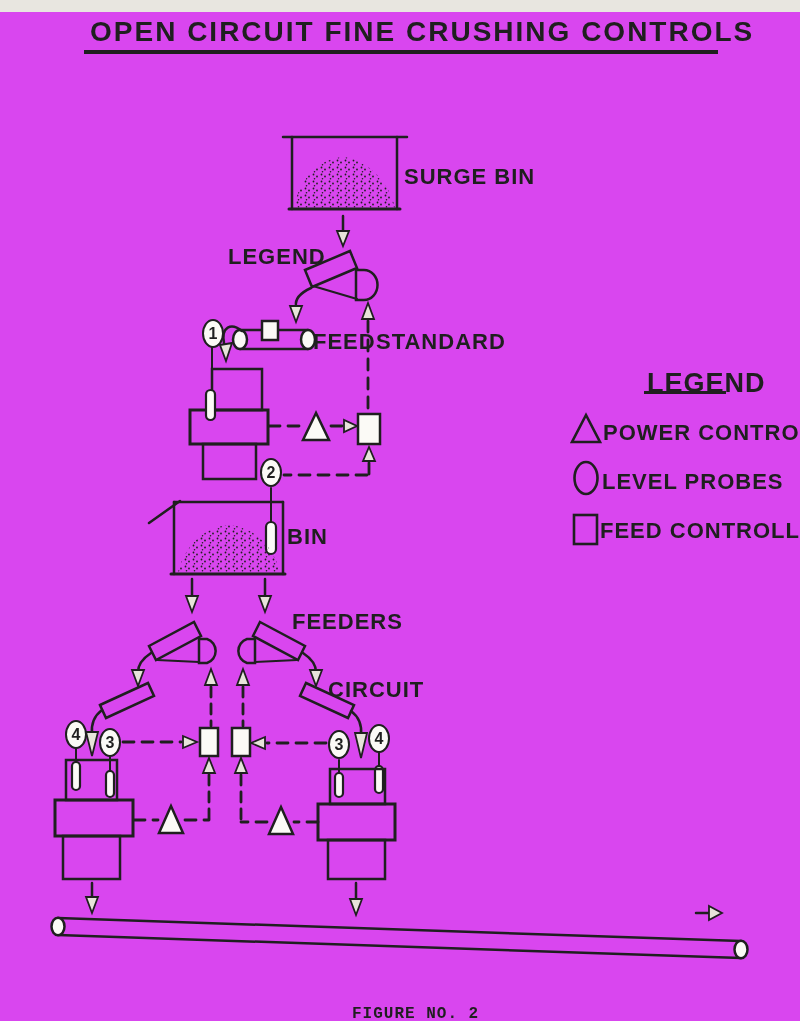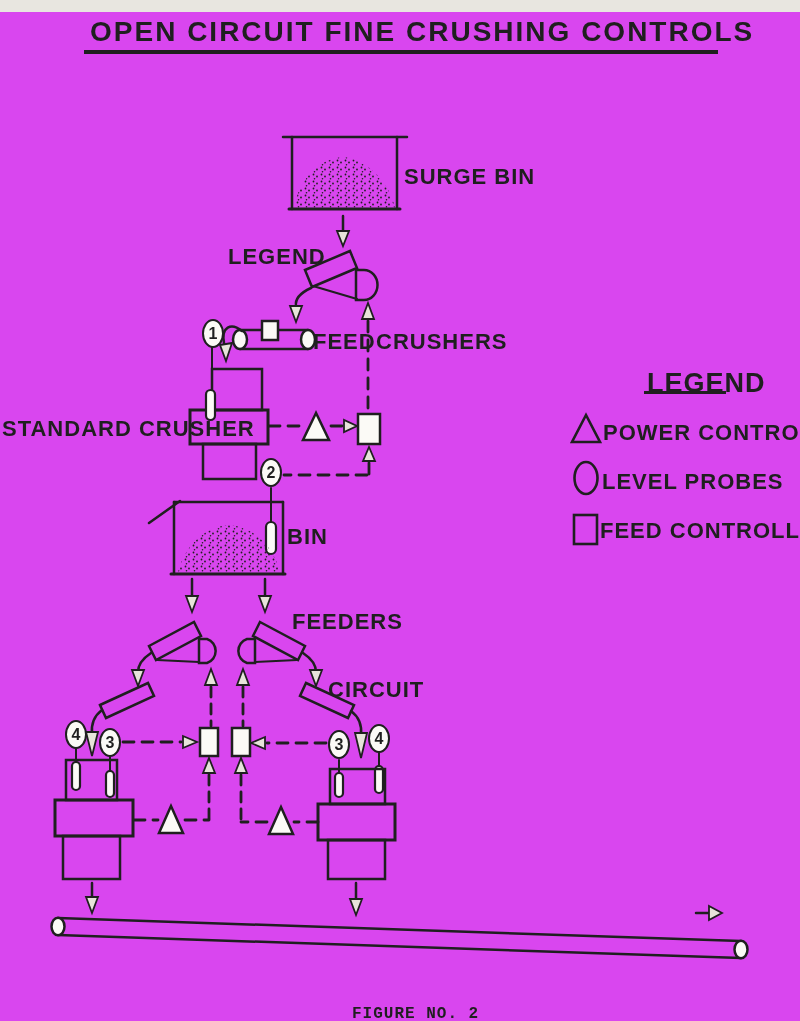--- a/index.html
+++ b/index.html
@@ -249,22 +249,21 @@
     <ellipse cx="586" cy="466" rx="11.5" ry="16" stroke-width="2.6"></ellipse>
     <rect x="574" y="503" width="23" height="29" stroke-width="2.6"></rect>
   </svg>
 
   <div class="title">OPEN CIRCUIT FINE CRUSHING CONTROLS</div>
   <div class="title-rule"></div>
 
   <div class="lbl" style="left:404px;top:154px">SURGE BIN</div>
   <div class="lbl" style="left:228px;top:234px">LEGEND</div>
   <div class="lbl" style="left:313px;top:319px">FEED</div>
-  <div class="lbl" style="left:376px;top:319px">CRUSHERS</div>
-  <div class="lbl" style="left:2px;top:406px">STANDARD CRUSHER</div>
+  <div class="lbl" style="left:376px;top:319px">STANDARD</div>
   <div class="lbl" style="left:287px;top:514px">BIN</div>
   <div class="lbl" style="left:292px;top:599px">FEEDERS</div>
   <div class="lbl" style="left:328px;top:667px">CIRCUIT</div>
 
   <div class="probe-circle" style="left:202px;top:307px">1</div>
   <div class="probe-circle" style="left:260px;top:446px">2</div>
   <div class="probe-circle" style="left:65px;top:708px">4</div>
   <div class="probe-circle" style="left:99px;top:716px">3</div>
   <div class="probe-circle" style="left:328px;top:718px">3</div>
   <div class="probe-circle" style="left:368px;top:712px">4</div>

